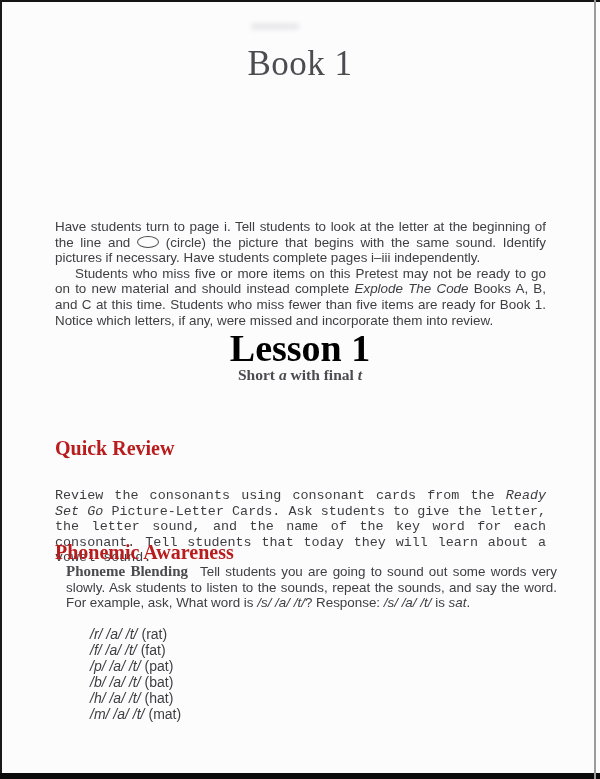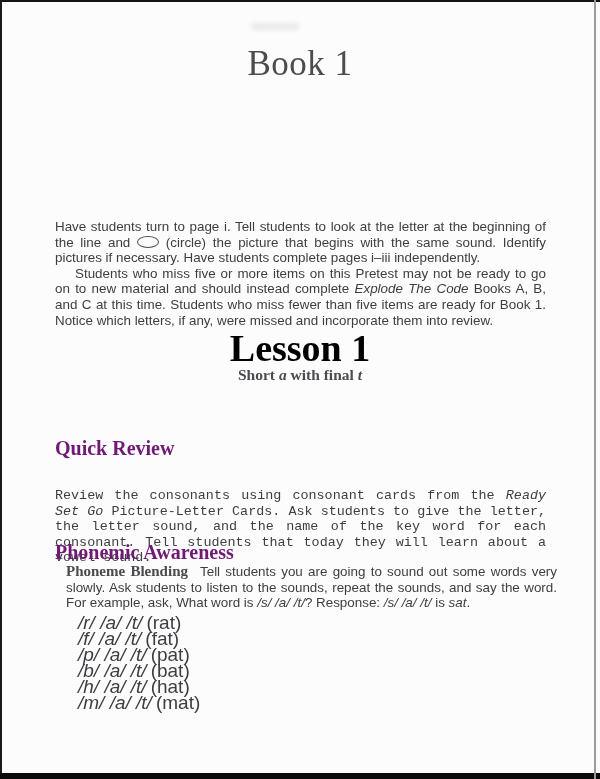--- a/index.html
+++ b/index.html
@@ -59,41 +59,41 @@
     font-weight: bold; font-size: 15.5px; line-height: 18px; color: #4c4b4f;
   }
   .materials {
     position: absolute; top: 394px; left: 0; width: 100%;
     text-align: center; font-size: 13.4px; line-height: 16px;
   }
 
   .section-heading {
     position: absolute; left: 55px;
     font-family: "Liberation Serif", serif; font-weight: bold;
-    font-size: 20px; line-height: 24px; color: #701a75;
+    font-size: 20px; line-height: 24px; color: #b91c1c;
   }
   .qr-heading { top: 436px; }
   .pa-heading { top: 540px; }
 
   .body-para {
     position: absolute; left: 55px; width: 491px;
     font-size: 13.4px; line-height: 15.6px; text-align: justify;
   }
   .qr-body { top: 488px; font-family: Liberation Mono, monospace; }
   .pb-para { top: 564px; margin-left: 11px; }
 
   .runin {
     font-family: "Liberation Serif", serif; font-weight: bold;
     font-size: 15px; color: #4b4a4e; margin-right: 12px;
   }
 
   .phoneme-list {
     position: absolute; top: 615px; left: 78px;
-    margin: 0; padding: 0; list-style: none;
-    font-size: 19px; line-height: 15.9px;
+    margin: 12px; padding: 0; list-style: none;
+    font-size: 14px; line-height: 15.9px;
   }
   .phoneme-list .ph { font-style: italic; margin-right: 4px; }
 
   i, .it { font-style: italic; }
 </style>
 </head>
 <body>
 
 <div class="page">
 

